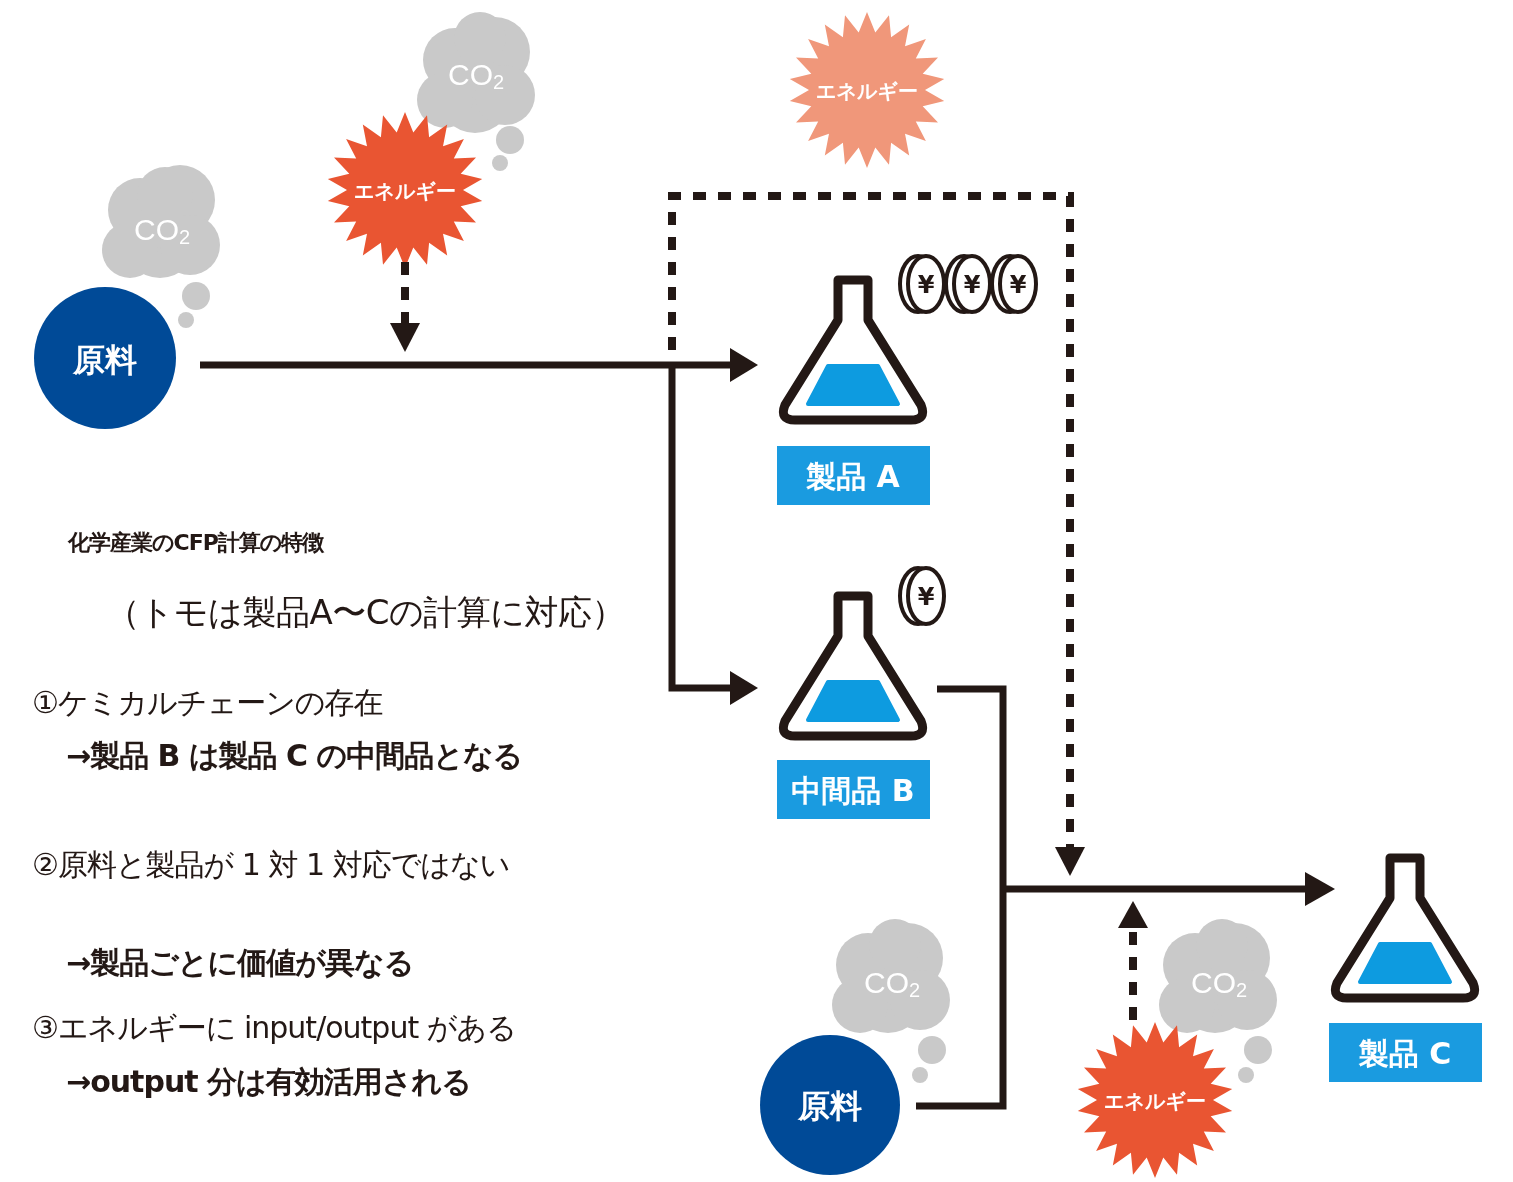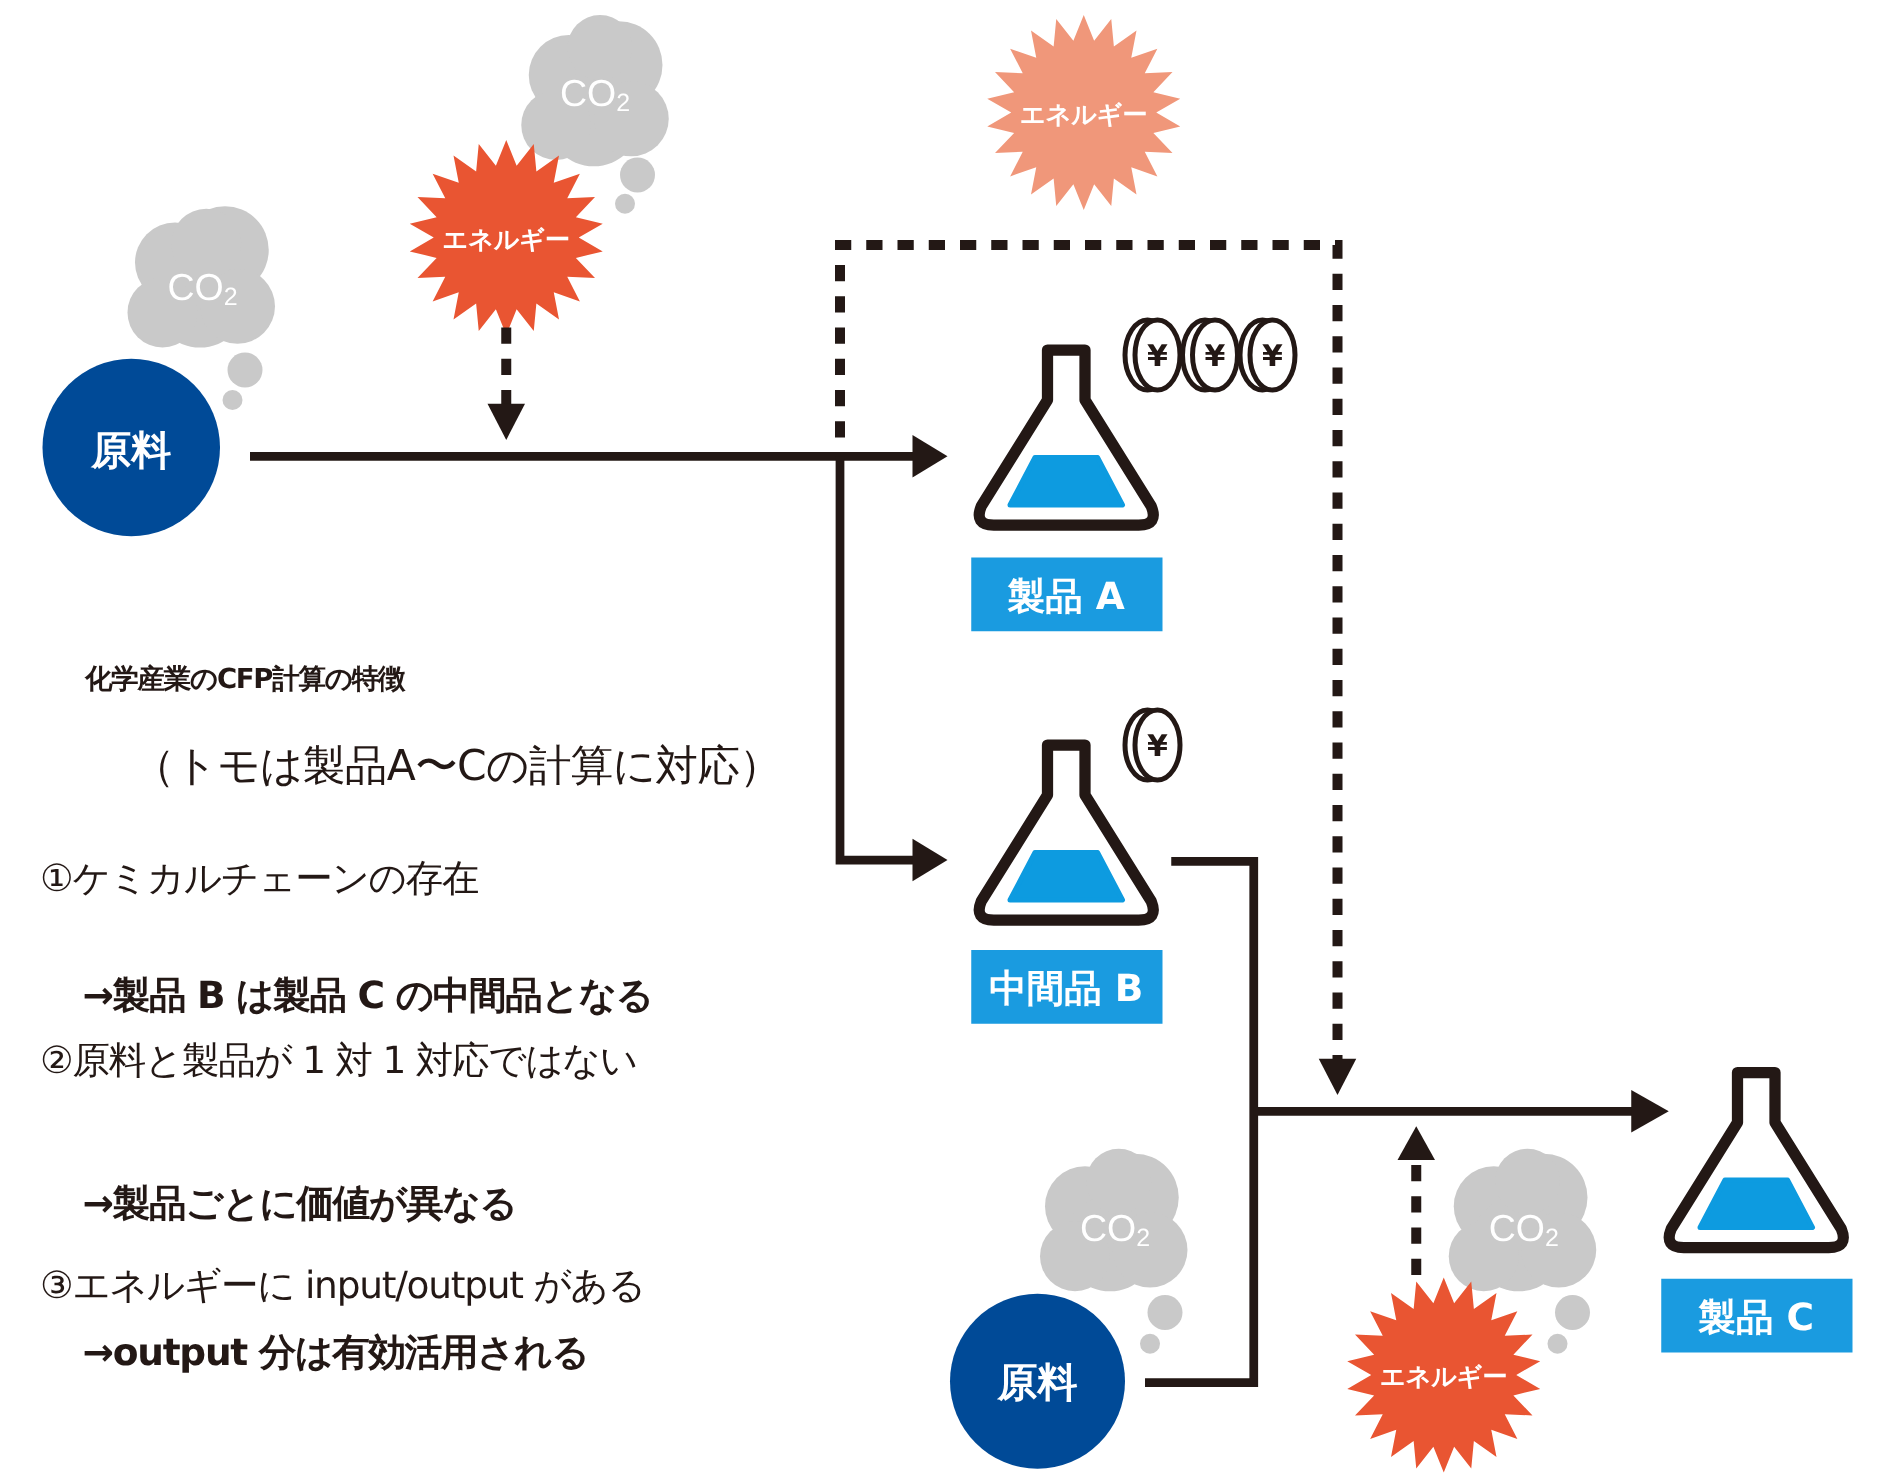--- a/index.html
+++ b/index.html
@@ -183,20 +183,20 @@
         <text x="926" y="605" text-anchor="middle" font-size="24" font-weight="bold" fill="#231815" font-family="DejaVu Sans, sans-serif">¥</text>
       </g>
     </g>
 </svg>
 
 <div class="notes">
   <div class="title">化学産業のCFP計算の特徴</div>
   <div class="subtitle">（トモは製品A〜Cの計算に対応）</div>
 
   <div class="item" style="left:32px; top:683px;"><span>①</span><span>ケミカルチェーンの存在</span></div>
-  <div class="sub" style="left:66px; top:736px;margin-top:40px;">→製品 B は製品 C の中間品となる</div>
-
-  <div class="item" style="left:32px; top:828px;text-align:center;"><span>②</span><span>原料と製品が 1 対 1 対応ではない</span></div>
+  <div class="sub" style="left:66px; top:736px;">→製品 B は製品 C の中間品となる</div>
+
+  <div class="item" style="left:32px; top:845px;text-align:center;"><span>②</span><span>原料と製品が 1 対 1 対応ではない</span></div>
   <div class="sub" style="left:66px; top:899px;margin-top:44px;">→製品ごとに価値が異なる</div>
 
   <div class="item" style="left:32px; top:1008px;"><span>③</span><span>エネルギーに input/output がある</span></div>
   <div class="sub" style="left:66px; top:1062px;">→output 分は有効活用される</div>
 </div>
 
 </body></html>

